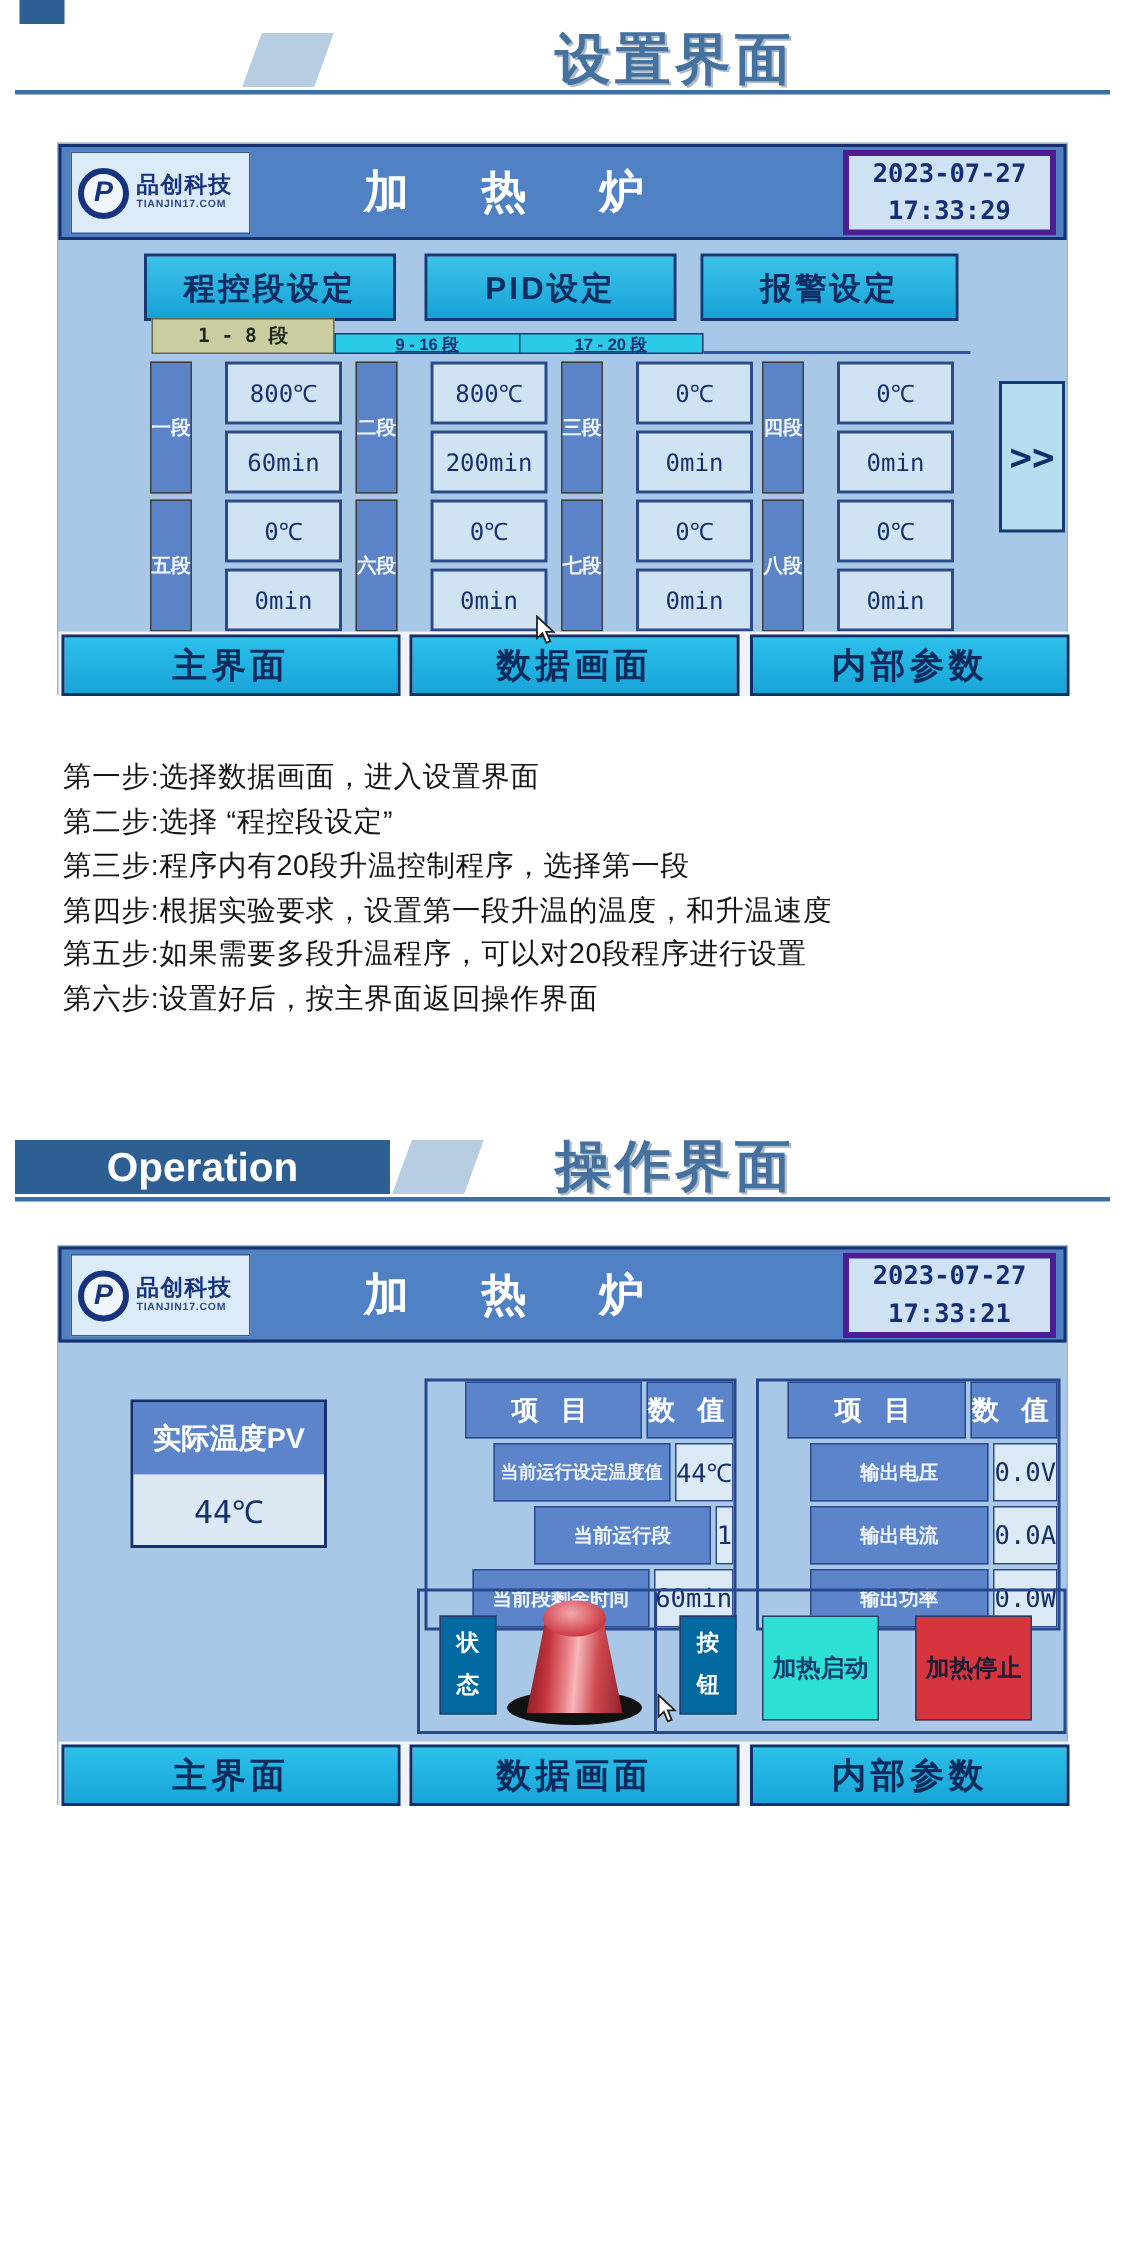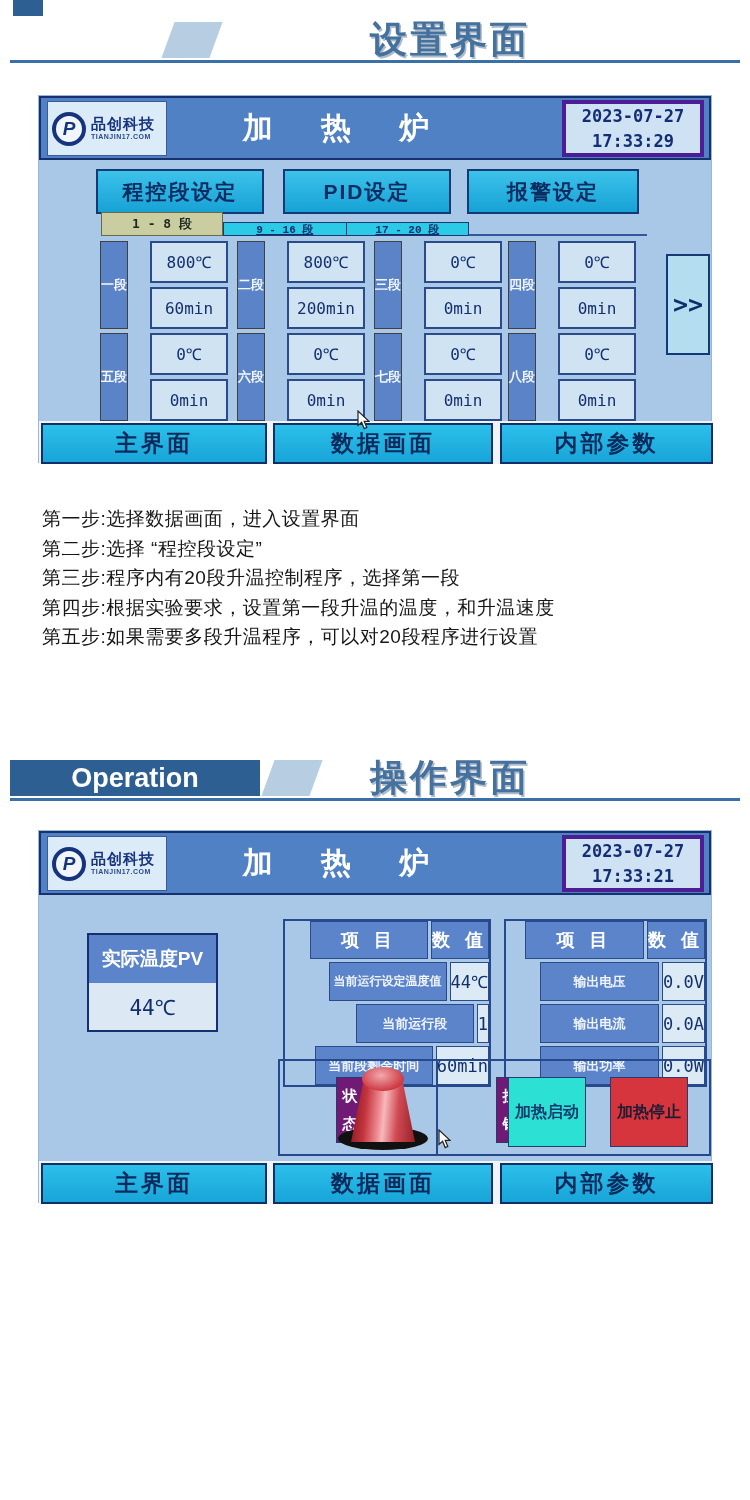--- a/index.html
+++ b/index.html
@@ -46,21 +46,21 @@
               border:2px solid #123a75; color:#0b2d62; font-size:21px; font-weight:bold;
               display:flex; align-items:center; justify-content:center; letter-spacing:2px; }
   .tab-active { position:absolute; left:62px; top:116px; width:122px; height:24px; background:#c9cda0;
                 border:1px solid #6a6a4a; color:#1e2a1e; font-size:13px; font-weight:bold;
                 display:flex; align-items:center; justify-content:center;
                 font-family:"DejaVu Sans Mono",monospace; }
   .tab-strip { position:absolute; left:184px; top:126px; width:246px; height:14px; background:#2bcbe7;
                border:1px solid #1c3a70; display:flex; }
   .strip-tab { flex:1; font-size:11px; font-weight:bold; color:#112e6e; text-decoration:underline;
                display:flex; align-items:center; justify-content:center;
-               font-family:Liberation Mono, monospace; }
+               font-family:Liberation Sans, sans-serif; }
   .strip-tab + .strip-tab { border-left:1px solid #1c3a70; }
   .tab-line { position:absolute; left:430px; top:138px; width:178px; height:2px; background:#33589e; }
 
   .seg { position:absolute; width:128px; height:88px; }
   .seg-name { position:absolute; left:0; top:0; width:28px; height:88px; background:#5b84c8;
               border:1px solid #404040; color:#f2f6fc; font-size:13px; font-weight:bold;
               display:flex; align-items:center; justify-content:center; }
   .seg-val { position:absolute; left:50px; width:78px; height:42px; background:#cfe3f3;
              border:2px solid #2a4a8a; color:#14306e; font-size:16px;
              font-family:"DejaVu Sans Mono",monospace; display:flex; align-items:center; justify-content:center; }
@@ -89,23 +89,23 @@
   .dt-cell { display:flex; align-items:center; justify-content:center; border:1px solid #2a4a8a; }
   .dt-head { background:#5b84ca; color:#fff; font-size:18px; font-weight:bold; letter-spacing:5px; height:38px; }
   .dt-label { background:#5b84ca; color:#f0f4fc; font-size:13px; font-weight:bold; height:39px; }
   .dt-value { background:#dceaf6; color:#13306b; font-size:17px; height:39px;
               font-family:"DejaVu Sans Mono",monospace; }
   .t-run { left:244px; width:208px; } .t-run .c1 { flex:0 0 118px; } .t-run .c2 { flex:1; }
   .t-out { left:465px; width:203px; } .t-out .c1 { flex:0 0 119px; } .t-out .c2 { flex:1; }
 
   .status-panel { position:absolute; left:239px; top:228px; width:433px; height:97px; border:2px solid #26498e; }
   .v-divider { position:absolute; left:156px; top:0; height:100%; width:2px; background:#26498e; }
-  .v-tile { position:absolute; top:16px; width:28px; height:66px; background:#701a75; border:1px solid #2a3a6a;
+  .v-tile { position:absolute; top:16px; width:28px; height:66px; background:#0369a1; border:1px solid #2a3a6a;
             color:#fff; font-size:15px; font-weight:bold; line-height:1.9; text-align:center;
-            display:flex; align-items:center; justify-content:center; padding:0 8px;margin-left:43px; }
+            display:flex; align-items:center; justify-content:center; padding:0 18px; }
   .tile-status { left:13px; } .tile-button { left:173px; }
   .lamp { position:absolute; left:55px; top:2px; width:96px; height:90px; }
   .lamp-shadow { position:absolute; left:3px; bottom:3px; width:90px; height:23px; background:#111; border-radius:50%; }
   .lamp-cone { position:absolute; left:16px; top:13px; width:64px; height:66px;
                clip-path:polygon(21% 0%, 79% 0%, 100% 100%, 0% 100%);
                background:linear-gradient(95deg,#7e151c 0%,#c4353e 25%,#ef8d93 45%,#f6b9bc 52%,#d04a52 72%,#96202a 100%); }
   .lamp-dome { position:absolute; left:27px; top:4px; width:42px; height:24px; border-radius:50%;
                background:radial-gradient(ellipse at 45% 35%, #f2a9ad, #ce3a44 70%, #a82630); }
   .act-btn { position:absolute; top:16px; width:78px; height:70px; border:1px solid #2a3a6a;
              font-size:16px; font-weight:bold; display:flex; align-items:center; justify-content:center; }
@@ -208,20 +208,21 @@
       <path d="M1 1 L1 15.5 L4.6 12.2 L7.2 18.6 L9.8 17.5 L7.2 11.3 L12 11.3 Z" fill="#fff" stroke="#222" stroke-width="1.2"></path>
     </svg>
   </div>
 
   <div class="steps" style="left:42px; top:504px; width:670px;">
     <div>第一步:选择数据画面，进入设置界面</div>
     <div>第二步:选择 “程控段设定”</div>
     <div>第三步:程序内有20段升温控制程序，选择第一段</div>
     <div>第四步:根据实验要求，设置第一段升温的温度，和升温速度</div>
     <div>第五步:如果需要多段升温程序，可以对20段程序进行设置</div>
+    <div>第六步:设置好后，按主界面返回操作界面</div>
   </div>
 
   <div class="sec" style="top:760px;">
     <div class="sec-title">操作界面</div>
     <div class="ribbon r2">Operation</div>
     <div class="ribbon-deco d2"></div>
     <div class="sec-line"></div>
   </div>
 
   <div class="hmi" style="top:830px; height:373px;">

